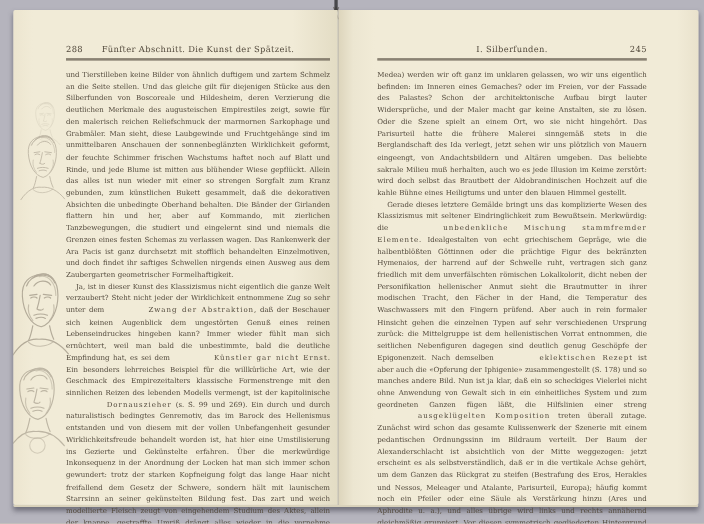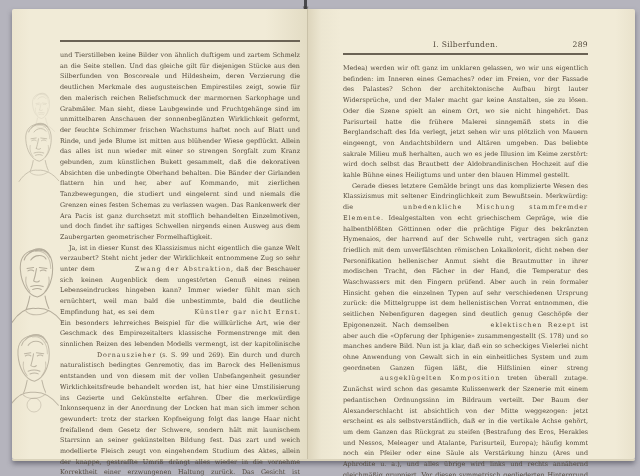--- a/index.html
+++ b/index.html
@@ -80,33 +80,37 @@
           </g>
         </defs>
         <use href="#sketch-head" transform="translate(14,80) scale(0.5)" opacity="0.22"></use>
         <use href="#sketch-head" transform="translate(4,108) scale(0.75)" opacity="0.5"></use>
         <use href="#sketch-head" transform="translate(-4,232) scale(0.95)" opacity="0.62"></use>
         <use href="#sketch-head" transform="translate(-6,318) scale(0.92)" opacity="0.52"></use>
         <circle cx="22" cy="396" r="7" fill="none" stroke="currentColor" stroke-width="1" opacity="0.3"></circle>
       </svg>
 
       <div class="textblock">
+        <div class="header-row">
+          <span class="page-num">288</span>
+          <span class="header-title">Fünfter Abschnitt.  Die Kunst der Spätzeit.</span>
+        </div>
         <div class="rule"></div>
         <div class="body">
             <p class="">und Tierstilleben keine Bilder von ähnlich duftigem und zartem Schmelz an die Seite stellen. Und das gleiche gilt für diejenigen Stücke aus den Silberfunden von Boscoreale und Hildesheim, deren Verzierung die deutlichen Merkmale des augusteischen Empirestiles zeigt, sowie für den malerisch reichen Reliefschmuck der marmornen Sarkophage und Grabmäler. Man sieht, diese Laubgewinde und Fruchtgehänge sind im unmittelbaren Anschauen der sonnenbeglänzten Wirklichkeit geformt, der feuchte Schimmer frischen Wachstums haftet noch auf Blatt und Rinde, und jede Blume ist mitten aus blühender Wiese gepflückt. Allein das alles ist nun wieder mit einer so strengen Sorgfalt zum Kranz gebunden, zum künstlichen Bukett gesammelt, daß die dekorativen Absichten die unbedingte Oberhand behalten. Die Bänder der Girlanden flattern hin und her, aber auf Kommando, mit zierlichen Tanzbewegungen, die studiert und eingelernt sind und niemals die Grenzen eines festen Schemas zu verlassen wagen. Das Rankenwerk der Ara Pacis ist ganz durchsetzt mit stofflich behandelten Einzelmotiven, und doch findet ihr saftiges Schwellen nirgends einen Ausweg aus dem Zaubergarten geometrischer Formelhaftigkeit.</p>
             <p class="indent">Ja, ist in dieser Kunst des Klassizismus nicht eigentlich die ganze Welt verzaubert? Steht nicht jeder der Wirklichkeit entnommene Zug so sehr unter dem <span class="sperr">Zwang der Abstraktion</span>, daß der Beschauer sich keinen Augenblick dem ungestörten Genuß eines reinen Lebenseindruckes hingeben kann? Immer wieder fühlt man sich ernüchtert, weil man bald die unbestimmte, bald die deutliche Empfindung hat, es sei dem <span class="sperr">Künstler gar nicht Ernst</span>. Ein besonders lehrreiches Beispiel für die willkürliche Art, wie der Geschmack des Empirezeitalters klassische Formenstrenge mit den sinnlichen Reizen des lebenden Modells vermengt, ist der kapitolinische <span class="sperr">Dornauszieher</span> (s. S. 99 und 269). Ein durch und durch naturalistisch bedingtes Genremotiv, das im Barock des Hellenismus entstanden und von diesem mit der vollen Unbefangenheit gesunder Wirklichkeitsfreude behandelt worden ist, hat hier eine Umstilisierung ins Gezierte und Gekünstelte erfahren. Über die merkwürdige Inkonsequenz in der Anordnung der Locken hat man sich immer schon gewundert: trotz der starken Kopfneigung folgt das lange Haar nicht freifallend dem Gesetz der Schwere, sondern hält mit launischem Starrsinn an seiner gekünstelten Bildung fest. Das zart und weich modellierte Fleisch zeugt von eingehendem Studium des Aktes, allein der knappe, gestraffte Umriß drängt alles wieder in die vornehme Korrektheit einer erzwungenen Haltung zurück. Das Gesicht ist vollendet schön, aber auch vollkommen regungslos und ohne jeden Anteil am lebendigen Spiel der körperlichen Funktion. Diese  kennzeichnet nun auch die Ausgestaltung der figürlichen Gemälde. Die Szene bewegt sich . Bei mythologischen Bildern des dritten Stiles (Paris und Helena, Phaidra,</p>
           </div>
       </div>
     </section>
 
     <section class="page right">
       <div class="textblock">
         <div class="header-row">
           <span class="header-title">I. Silberfunden.</span>
-          <span class="page-num">289</span>
+          <span class="page-num">245</span>
         </div>
         <div class="rule"></div>
         <div class="body">
             <p class="">Medea) werden wir oft ganz im unklaren gelassen, wo wir uns eigentlich befinden: im Inneren eines Gemaches? oder im Freien, vor der Fassade des Palastes? Schon der architektonische Aufbau birgt lauter Widersprüche, und der Maler macht gar keine Anstalten, sie zu lösen. Oder die Szene spielt an einem Ort, wo sie nicht hingehört. Das Parisurteil hatte die frühere Malerei sinngemäß stets in die Berglandschaft des Ida verlegt, jetzt sehen wir uns plötzlich von Mauern eingeengt, von Andachtsbildern und Altären umgeben. Das beliebte sakrale Milieu muß herhalten, auch wo es jede Illusion im Keime zerstört: wird doch selbst das Brautbett der Aldobrandinischen Hochzeit auf die kahle Bühne eines Heiligtums und unter den blauen Himmel gestellt.</p>
             <p class="indent">Gerade dieses letztere Gemälde bringt uns das komplizierte Wesen des Klassizismus mit seltener Eindringlichkeit zum Bewußtsein. Merkwürdig: die <span class="sperr">unbedenkliche Mischung stammfremder Elemente</span>. Idealgestalten von echt griechischem Gepräge, wie die halbentblößten Göttinnen oder die prächtige Figur des bekränzten Hymenaios, der harrend auf der Schwelle ruht, vertragen sich ganz friedlich mit dem unverfälschten römischen Lokalkolorit, dicht neben der Personifikation hellenischer Anmut sieht die Brautmutter in ihrer modischen Tracht, den Fächer in der Hand, die Temperatur des Waschwassers mit den Fingern prüfend. Aber auch in rein formaler Hinsicht gehen die einzelnen Typen auf sehr verschiedenen Ursprung zurück: die Mittelgruppe ist dem hellenistischen Vorrat entnommen, die seitlichen Nebenfiguren dagegen sind deutlich genug Geschöpfe der Epigonenzeit. Nach demselben <span class="sperr">eklektischen Rezept</span> ist aber auch die «Opferung der Iphigenie» zusammengestellt (S. 178) und so manches andere Bild. Nun ist ja klar, daß ein so scheckiges Vielerlei nicht ohne Anwendung von Gewalt sich in ein einheitliches System und zum geordneten Ganzen fügen läßt, die Hilfslinien einer streng <span class="sperr">ausgeklügelten Komposition</span> treten überall zutage. Zunächst wird schon das gesamte Kulissenwerk der Szenerie mit einem pedantischen Ordnungssinn im Bildraum verteilt. Der Baum der Alexanderschlacht ist absichtlich von der Mitte weggezogen: jetzt erscheint es als selbstverständlich, daß er in die vertikale Achse gehört, um dem Ganzen das Rückgrat zu steifen (Bestrafung des Eros, Herakles und Nessos, Meleager und Atalante, Parisurteil, Europa); häufig kommt noch ein Pfeiler oder eine Säule als Verstärkung hinzu (Ares und Aphrodite u. a.), und alles übrige wird links und rechts annähernd gleichmäßig gruppiert. Vor diesen symmetrisch gegliederten Hintergrund stellt sich das gesamte Personal korrekt und gemessen in Postur, einem Zwange gehorchend, gegen welchen das Temperament des Hellenismus mit ganzer Kraft sich gewehrt haben würde. Das Hauptmotiv wird immer an die zentrale Stelle befohlen, an beiden Enden pflanzen sich die Trabanten der Handlung gleich Schildwachen auf und bilden den festen seitlichen Abschluß. Meist</p>
           </div>
 
       </div>
     </section>
 

